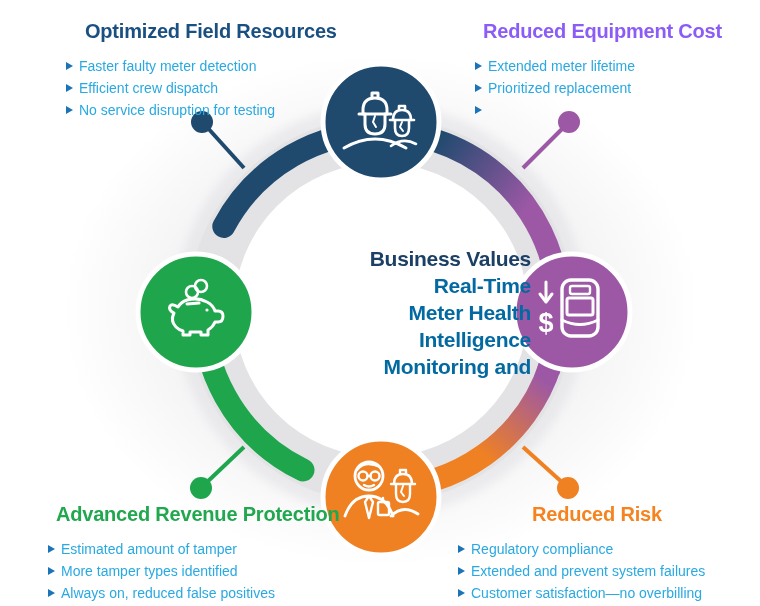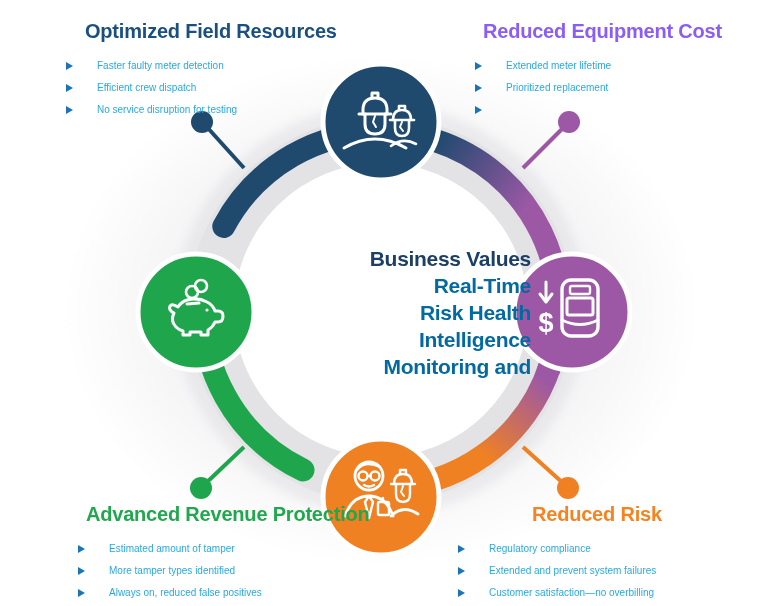--- a/index.html
+++ b/index.html
@@ -5,26 +5,26 @@
   html,body{margin:0;padding:0;background:#fff;font-family:"Liberation Sans",sans-serif;}
   .stage{position:relative;width:760px;height:606px;background:#fff;overflow:hidden;}
   .bg-wash{position:absolute;inset:0;
     background:radial-gradient(ellipse 430px 345px at 381px 310px,#e9e9ec 0%,#f1f1f3 42%,rgba(255,255,255,0) 74%);}
   svg.diagram{position:absolute;left:0;top:0;}
   svg text{font-family:"Liberation Sans",sans-serif;font-weight:bold;}
 
   .quad{position:absolute;}
   .quad h2{margin:0;font-size:20px;font-weight:bold;letter-spacing:-0.2px;line-height:21px;}
   .quad ul{list-style:none;margin:13px 0 0 0;padding:0;}
-  .quad li{display:flex;align-items:flex-start;font-size:10px;line-height:22px;color:#29a9e1;gap:18px;}
+  .quad li{display:flex;align-items:flex-start;font-size:14px;line-height:22px;color:#29a9e1;}
   .arrow{width:0;height:0;border-left:7px solid #1b74b8;border-top:4.5px solid transparent;
          border-bottom:4.5px solid transparent;margin:7px 6px 0 0;flex:none;}
   .q-tl{left:66px;top:21px;}  .q-tl h2{padding-left:19px;color:#1a4f82;}
   .q-tr{left:475px;top:21px;} .q-tr h2{padding-left:8px;color:#8b5cf6;}
-  .q-bl{left:78px;top:504px;} .q-bl h2{padding-left:8px;color:#21a74e;}
+  .q-bl{left:48px;top:504px;} .q-bl h2{padding-left:8px;color:#21a74e;}
   .q-br{left:458px;top:504px;}.q-br h2{padding-left:74px;color:#f5831f;}
 
   .center-text{position:absolute;left:231px;top:245px;width:300px;text-align:right;
     font-weight:bold;font-size:21px;line-height:27px;letter-spacing:-0.3px;}
   .center-text .title{color:#1c4065;}
   .center-text .sub{color:#0369a1;}
 </style>
 </head>
 <body>
 
@@ -197,17 +197,17 @@
       <li>
           <span class="arrow"></span>
           <span>Customer satisfaction—no overbilling</span>
         </li>
     </ul>
   </div>
 
   <div class="center-text">
     <div class="title">Business Values</div>
     <div class="sub">Real-Time</div>
-    <div class="sub">Risk Health</div>
+    <div class="sub">Meter Health</div>
     <div class="sub">Intelligence</div>
     <div class="sub">Monitoring and</div>
   </div>
 </div>
 
 </body></html>

